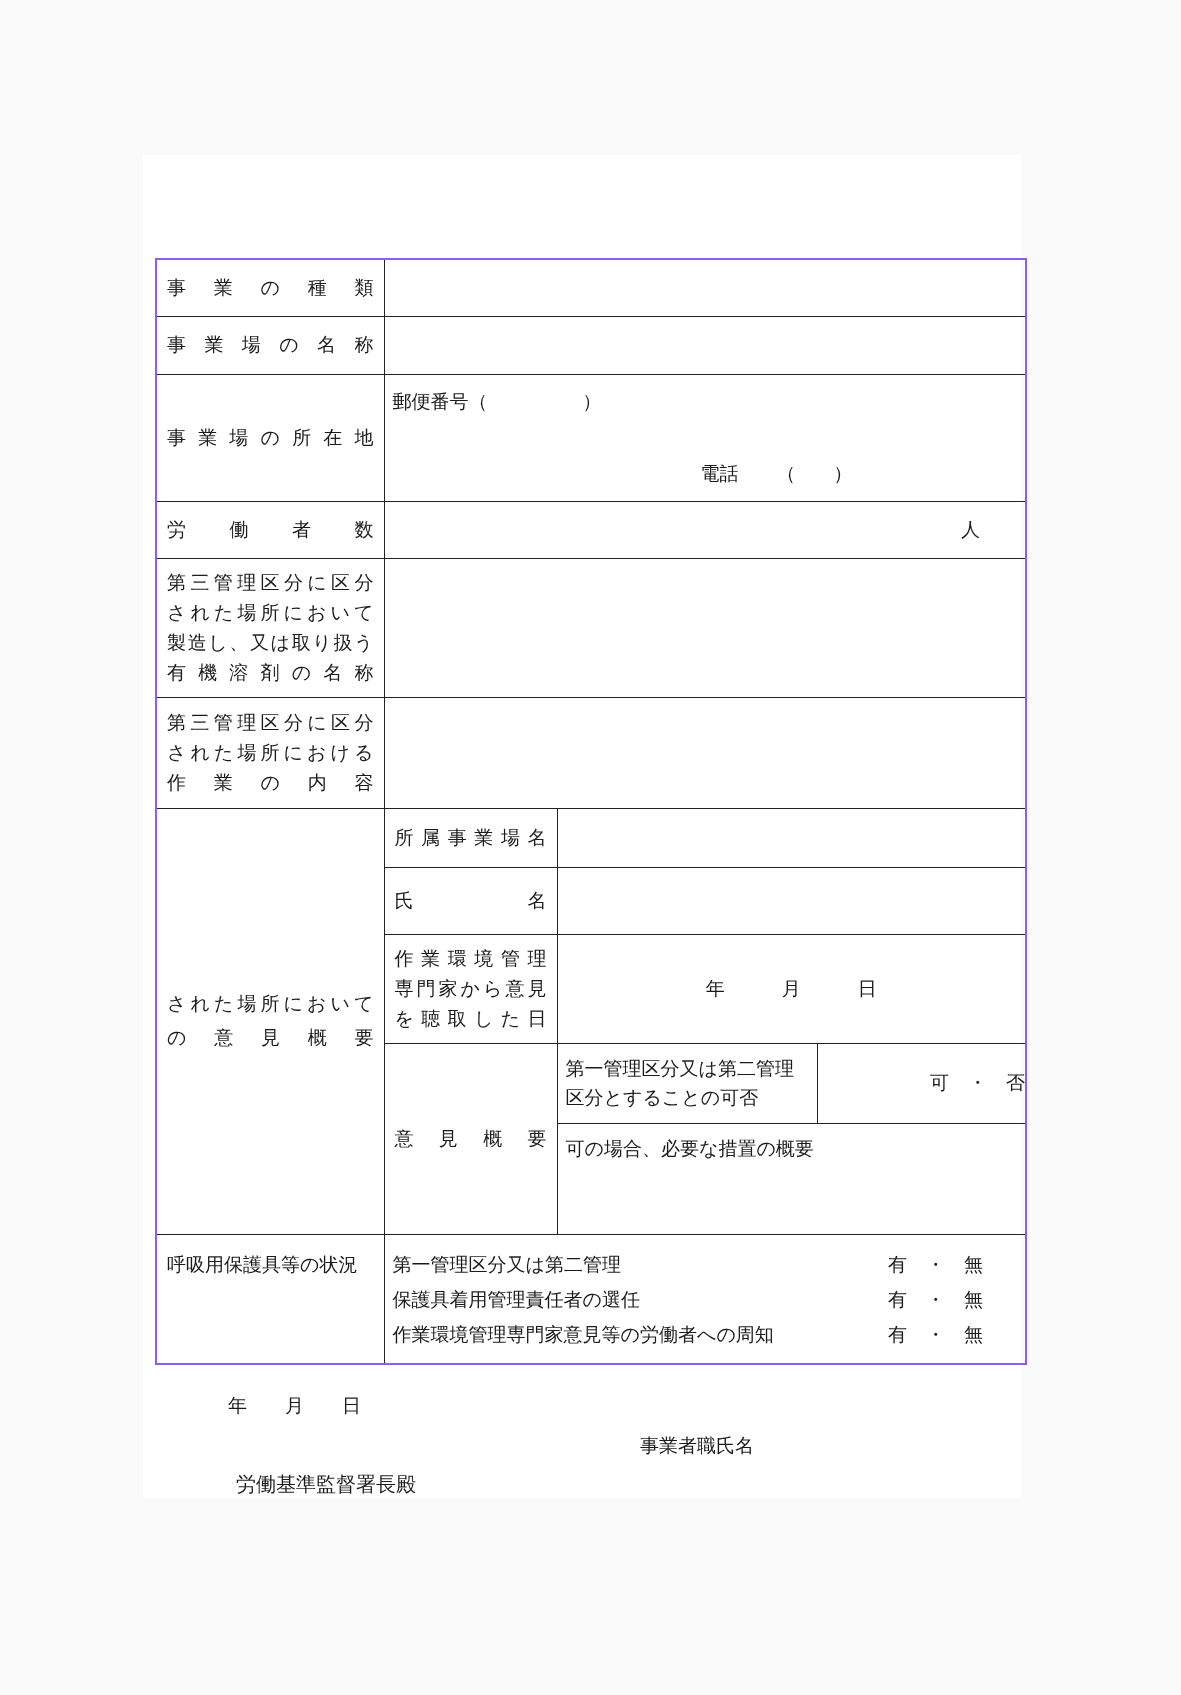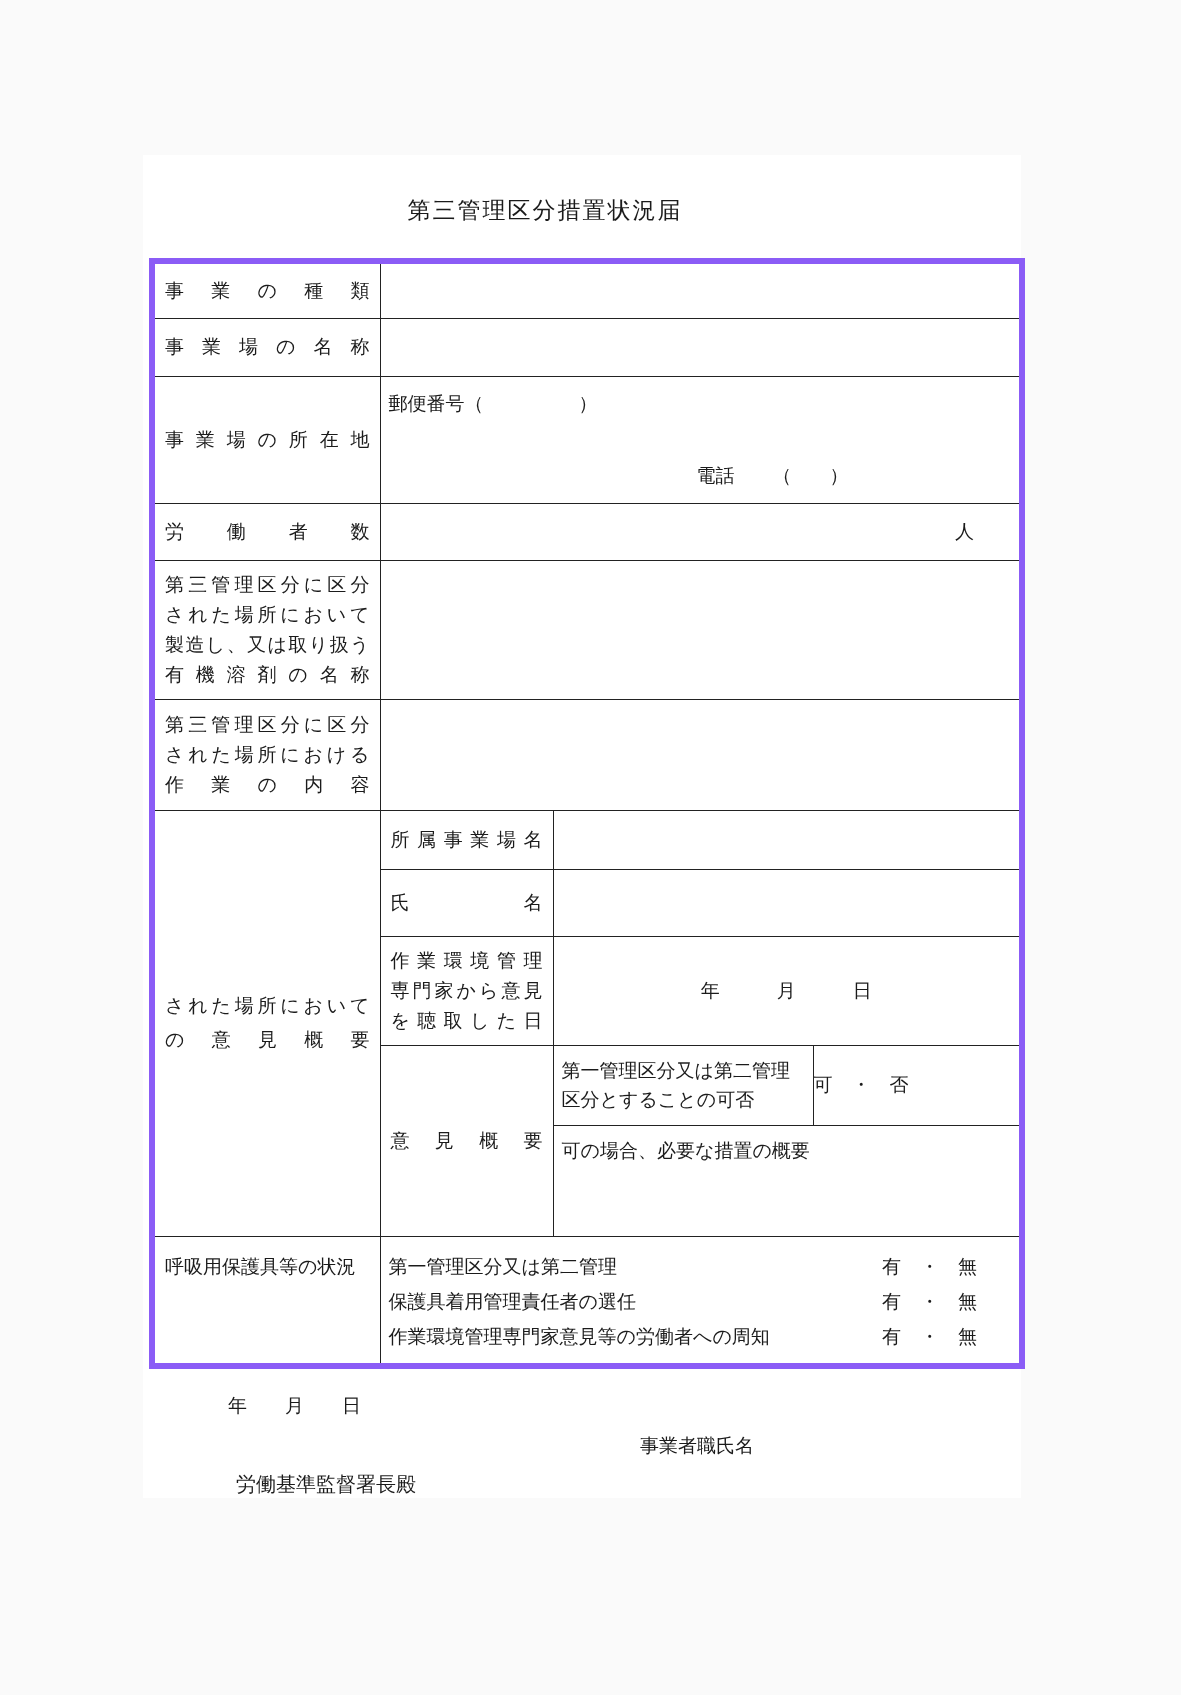--- a/index.html
+++ b/index.html
@@ -19,24 +19,24 @@
   .form-number{
     position:absolute;left:7px;top:-2px;
     font-size:18px;letter-spacing:0.5px;white-space:nowrap;
   }
   .doc-title{
     position:absolute;top:40px;left:0;width:100%;
     box-sizing:border-box;padding-right:74px;
     text-align:center;font-size:23px;letter-spacing:2px;white-space:nowrap;
   }
   table.form-table{
-    position:absolute;left:6px;top:103px;
+    position:absolute;left:12px;top:103px;
     width:870px;
     border-collapse:collapse;table-layout:fixed;
-    border:6px solid #8b5cf6;
+    border:2px solid #8b5cf6;
   }
   td{
     border:1px solid #222;
     font-size:19px;
     vertical-align:middle;
     padding:0;
     overflow:hidden;
   }
   .lbl{padding:0 10px;}
   .jl{text-align:justify;text-align-last:justify;text-justify:inter-character;}
@@ -45,39 +45,38 @@
   tr.r1{height:57px} tr.r2{height:58px} tr.r3{height:127px} tr.r4{height:57px}
   tr.r5{height:139px} tr.r6{height:111px}
   tr.r7a{height:59px} tr.r7b{height:67px} tr.r7c{height:109px}
   tr.r7d{height:80px} tr.r7e{height:111px} tr.r8{height:130px}
   td.addr-val{position:relative;}
   .postal{position:absolute;top:14px;left:8px;white-space:nowrap;}
   .phone{position:absolute;bottom:14px;left:316px;white-space:nowrap;}
   td.count-val{text-align:right;padding-right:45px;}
   td.date-val{text-align:center;white-space:nowrap;}
   td.reclass{padding:8px 8px;line-height:29px;}
-  td.choice{text-align:left;white-space:nowrap;}
+  td.choice{text-align:right;white-space:nowrap;}
   td.measures{vertical-align:top;padding:12px 8px;}
   td.resp-lbl{vertical-align:top;padding-top:17px;}
   td.resp-val{vertical-align:top;padding-top:12px;}
   .resp-line{
     display:flex;justify-content:space-between;align-items:baseline;
     line-height:35px;padding:0 42px 0 8px;white-space:nowrap;
   }
   .footer-date{position:absolute;left:85px;top:1238px;font-size:19px;white-space:nowrap;}
   .footer-employer{position:absolute;left:497px;top:1278px;font-size:19px;white-space:nowrap;}
   .footer-recipient{position:absolute;left:93px;top:1316px;font-size:20px;white-space:nowrap;}
 </style>
 </head>
 <body>
 
 <div class="canvas">
   <div class="page">
 
-    <div class="doc-title">第三管理区分措置状況届</div>
 
     <table class="form-table">
       <colgroup>
         <col style="width:228px">
           <col style="width:173px">
           <col style="width:260px">
           <col style="width:209px">
       </colgroup>
 
       <tbody>

